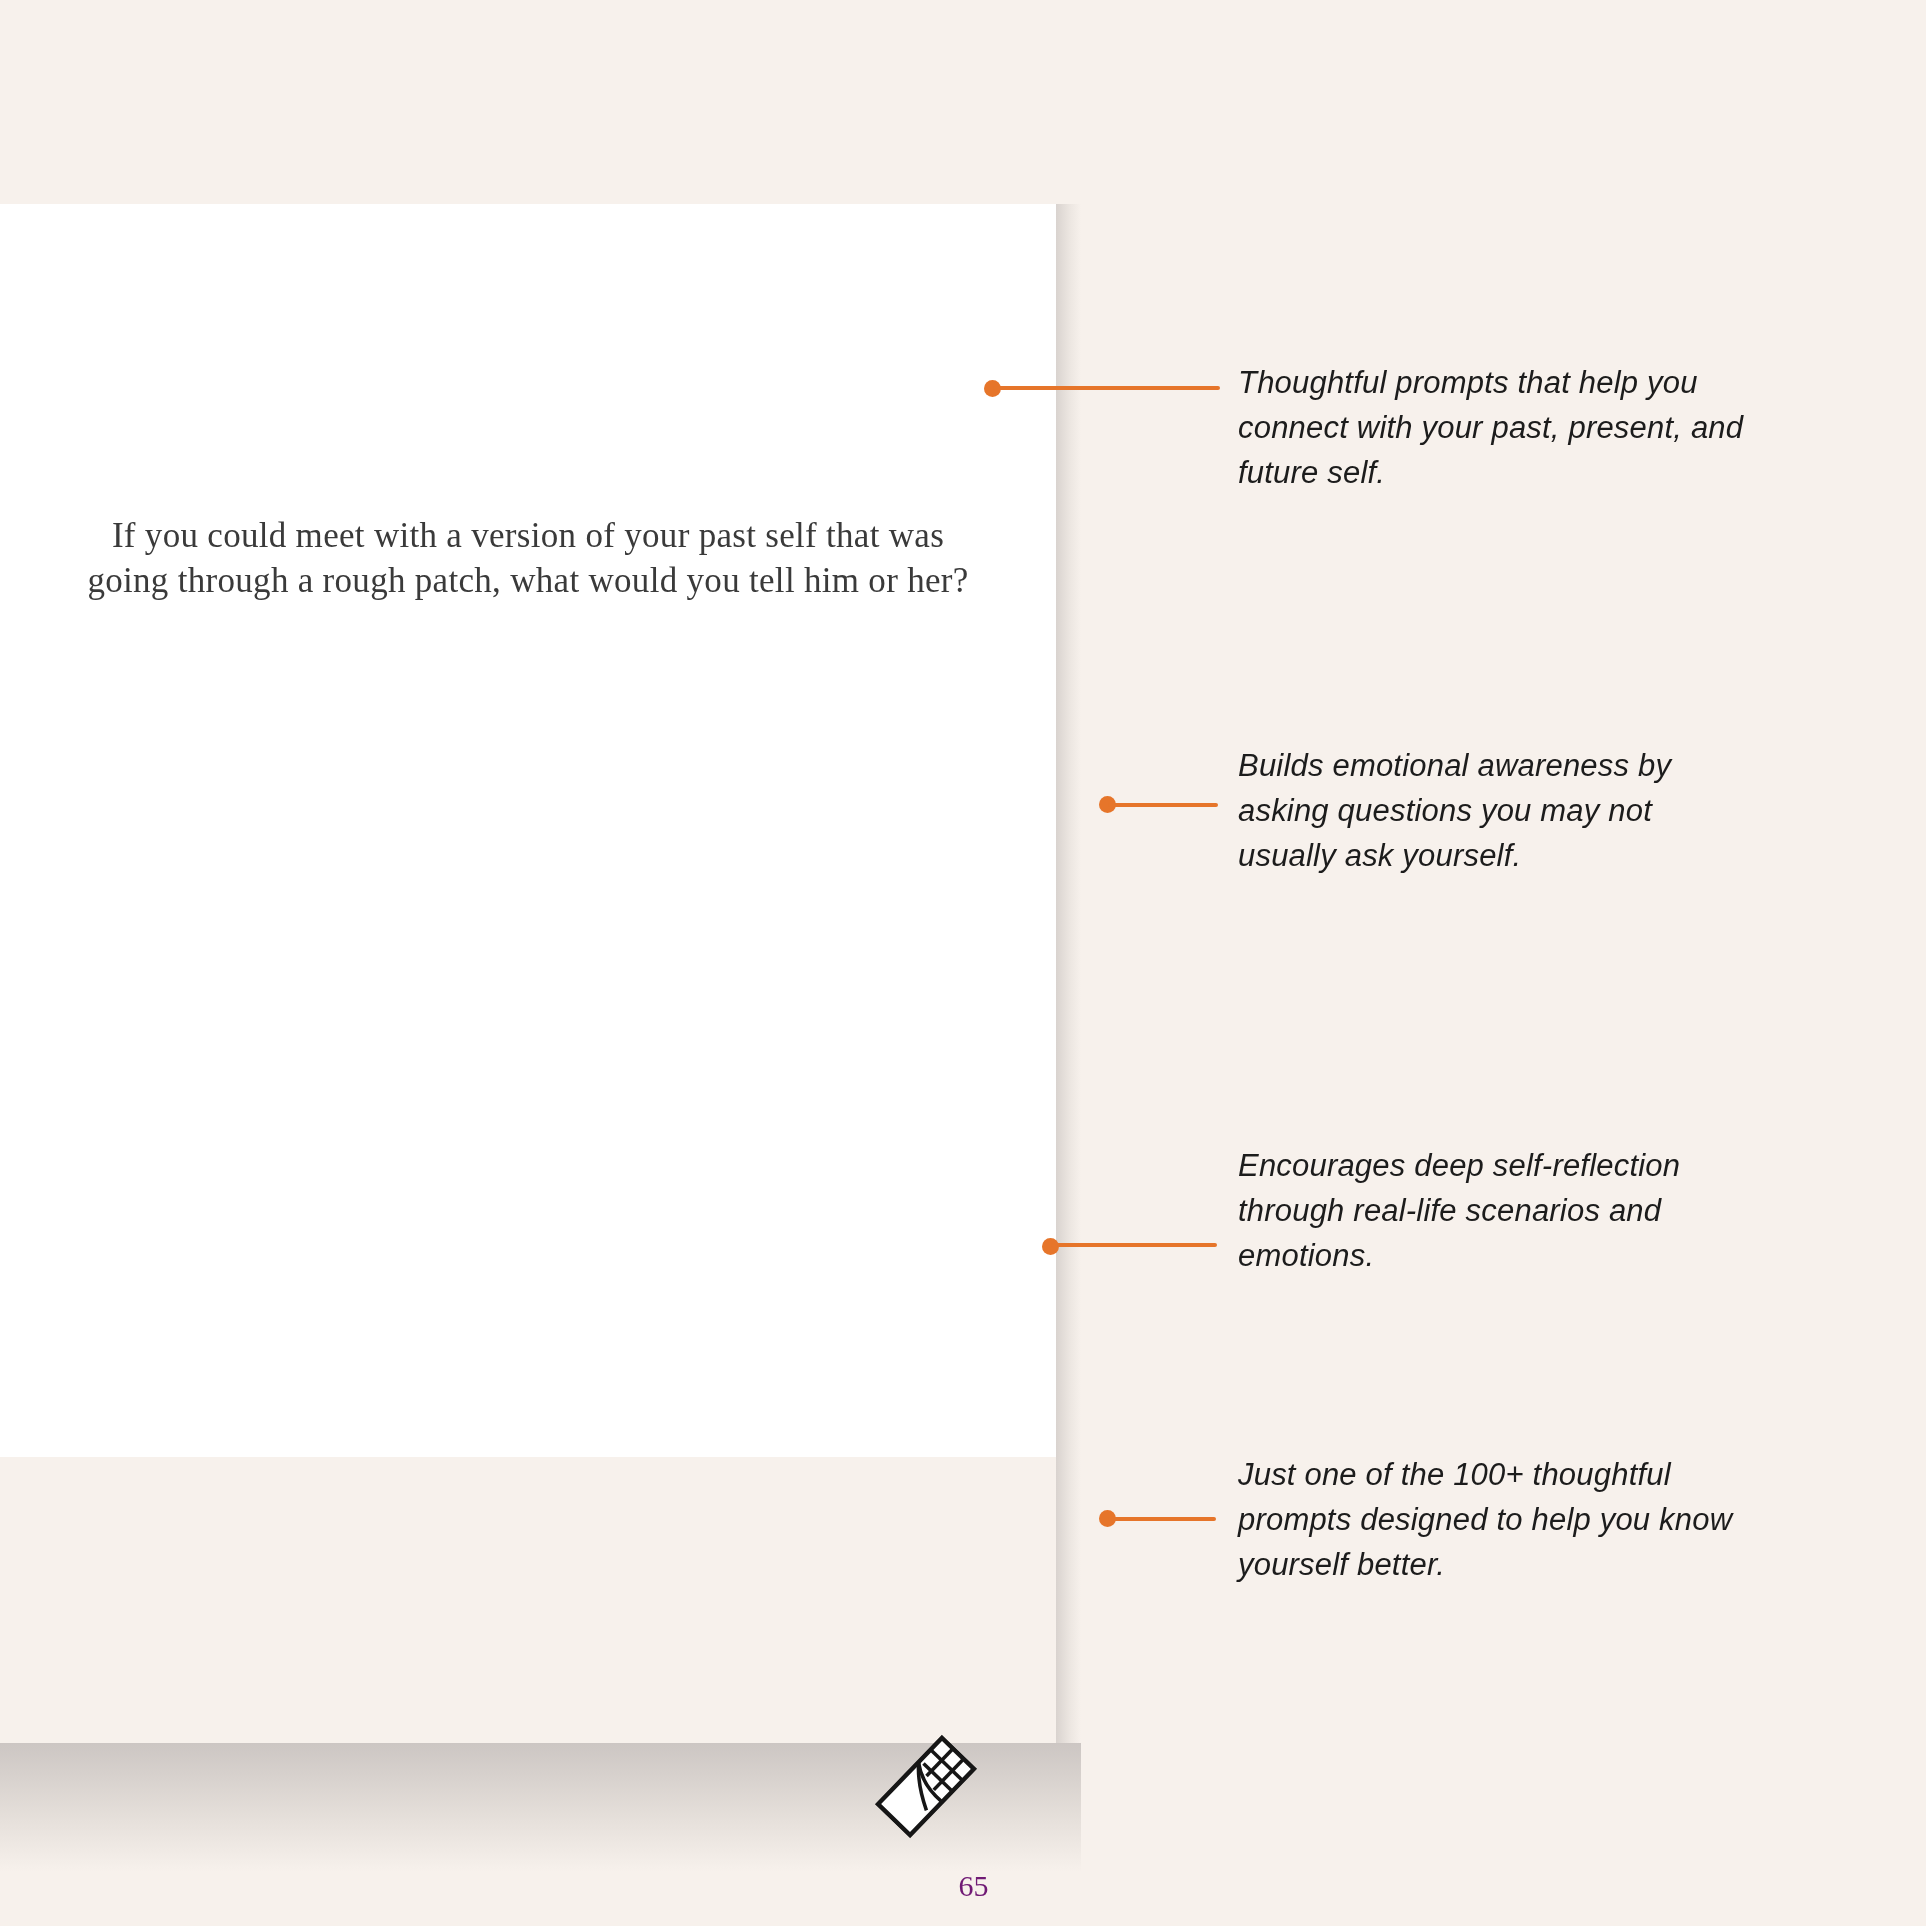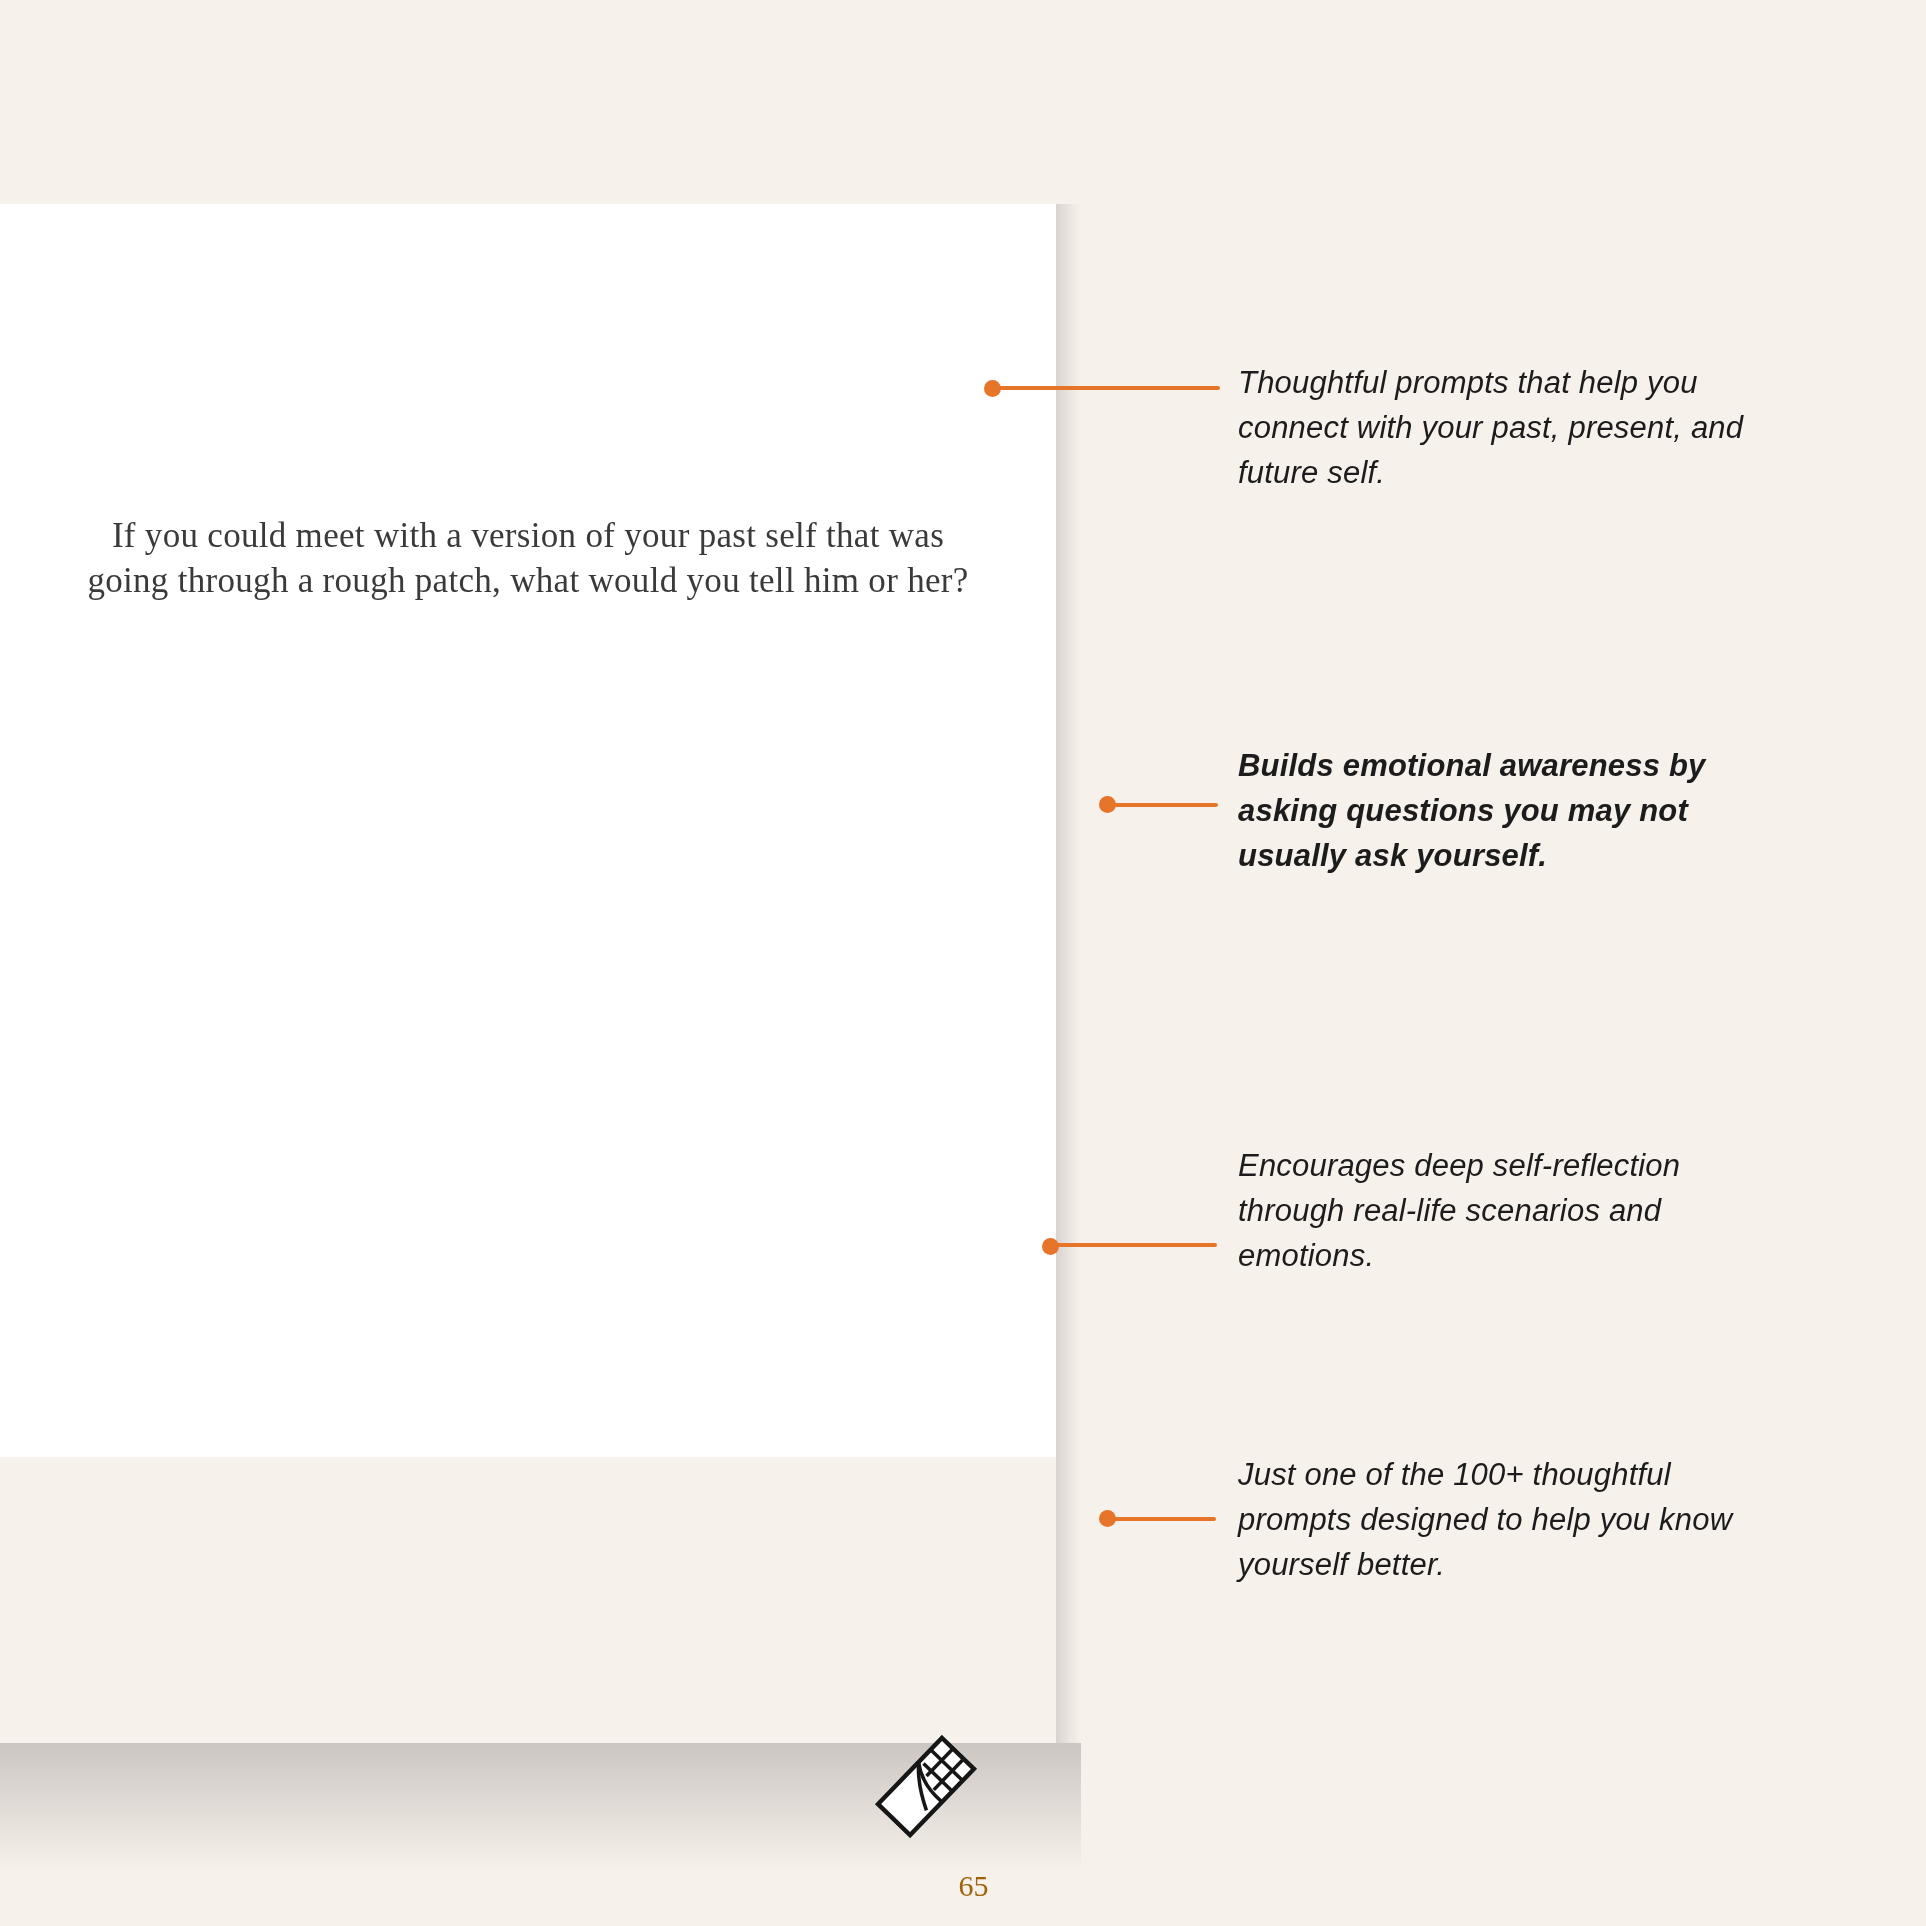--- a/index.html
+++ b/index.html
@@ -46,21 +46,21 @@
     letter-spacing: 0.3px;
   }
 
   .page-number {
     position: absolute;
     left: 924px; top: 1665px;
     width: 99px;
     text-align: center;
     font-family: "Liberation Serif", serif;
     font-size: 30px;
-    color: #a16207;
+    color: #701a75;
   }
 
   
   .logo {
     position: absolute;
     left: 901px; top: 1534px;
     width: 50px; height: 97px;
     transform: rotate(44deg);
     transform-origin: 50% 50%;
   }
@@ -93,21 +93,21 @@
     left: 1238px;
     width: 574px;
     font-style: italic;
     font-size: 31px;
     line-height: 45px;
     letter-spacing: 0.2px;
     color: #1c1c1c;
     white-space: pre-line;
   }
   #a1 { top: 360px;  }
-  #a2 { top: 743px; font-weight: bold;  }
+  #a2 { top: 743px;  }
   #a3 { top: 1143px; }
   #a4 { top: 1452px; }
 </style>
 </head>
 <body>
 
 <div class="canvas">
 
   <div class="shadow-bottom"></div>
   <div class="shadow-right"></div>

